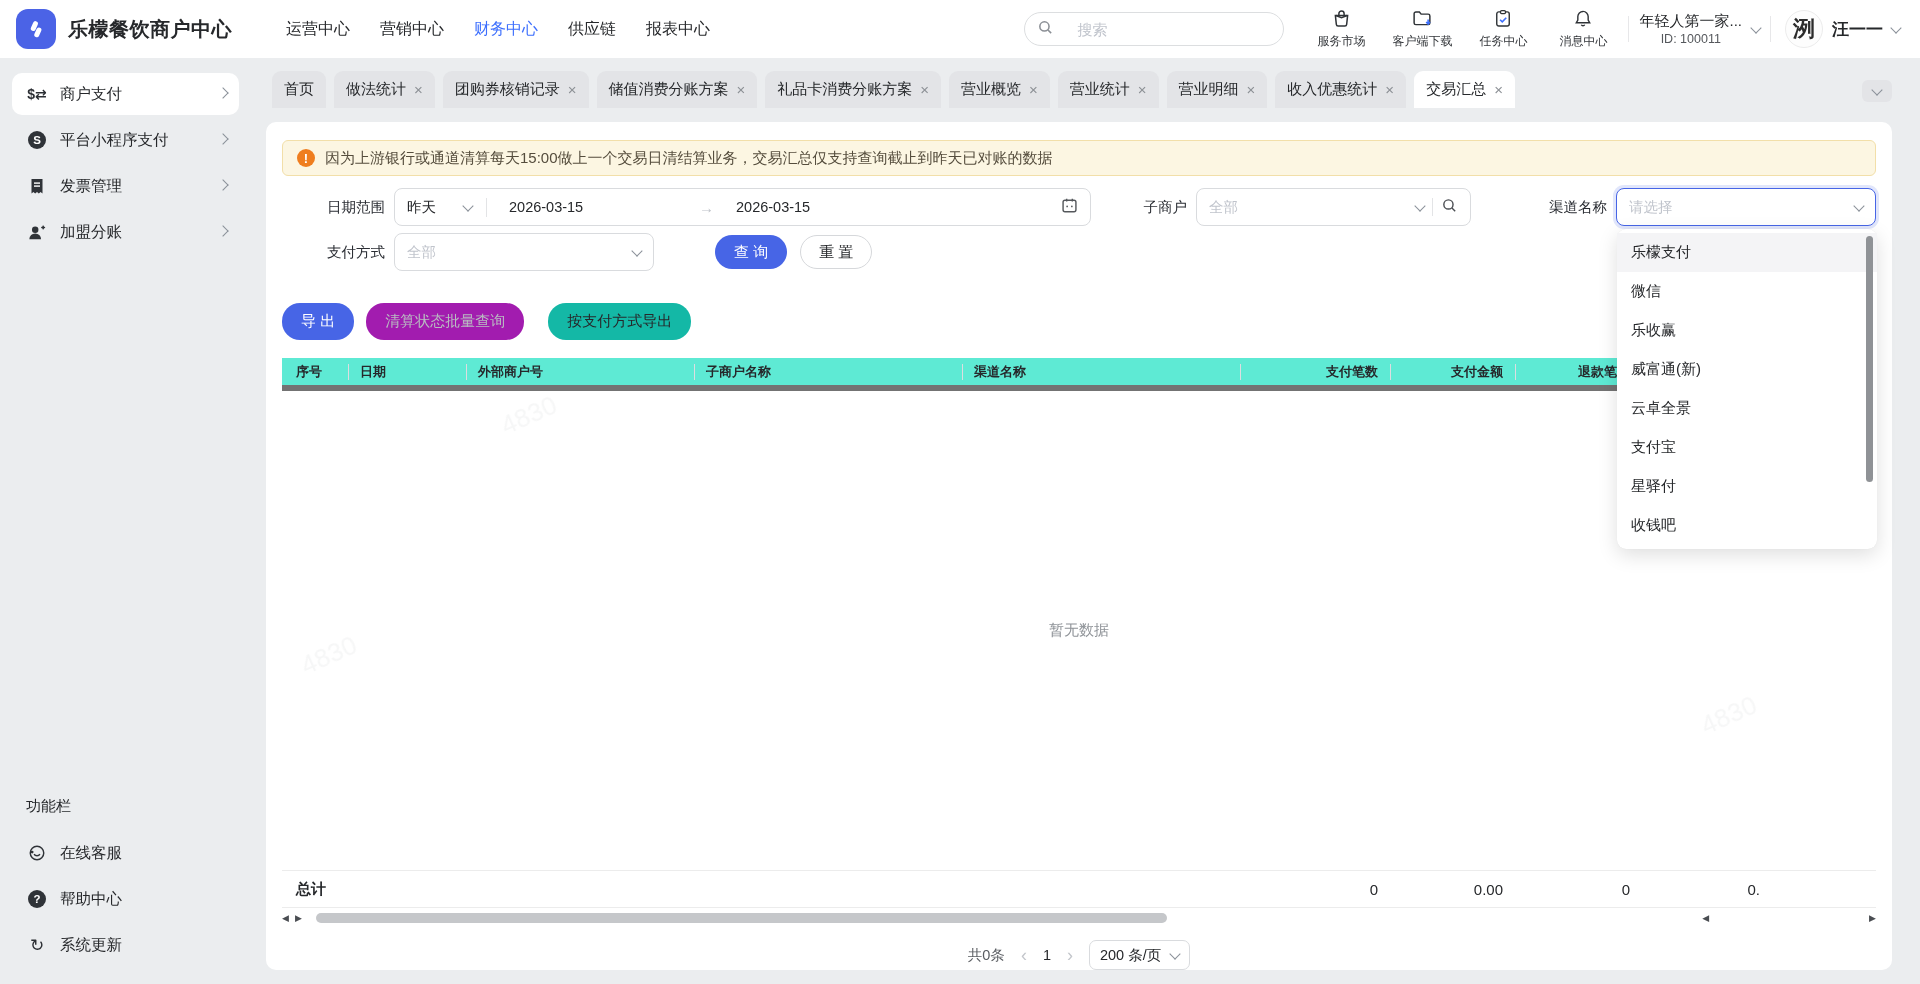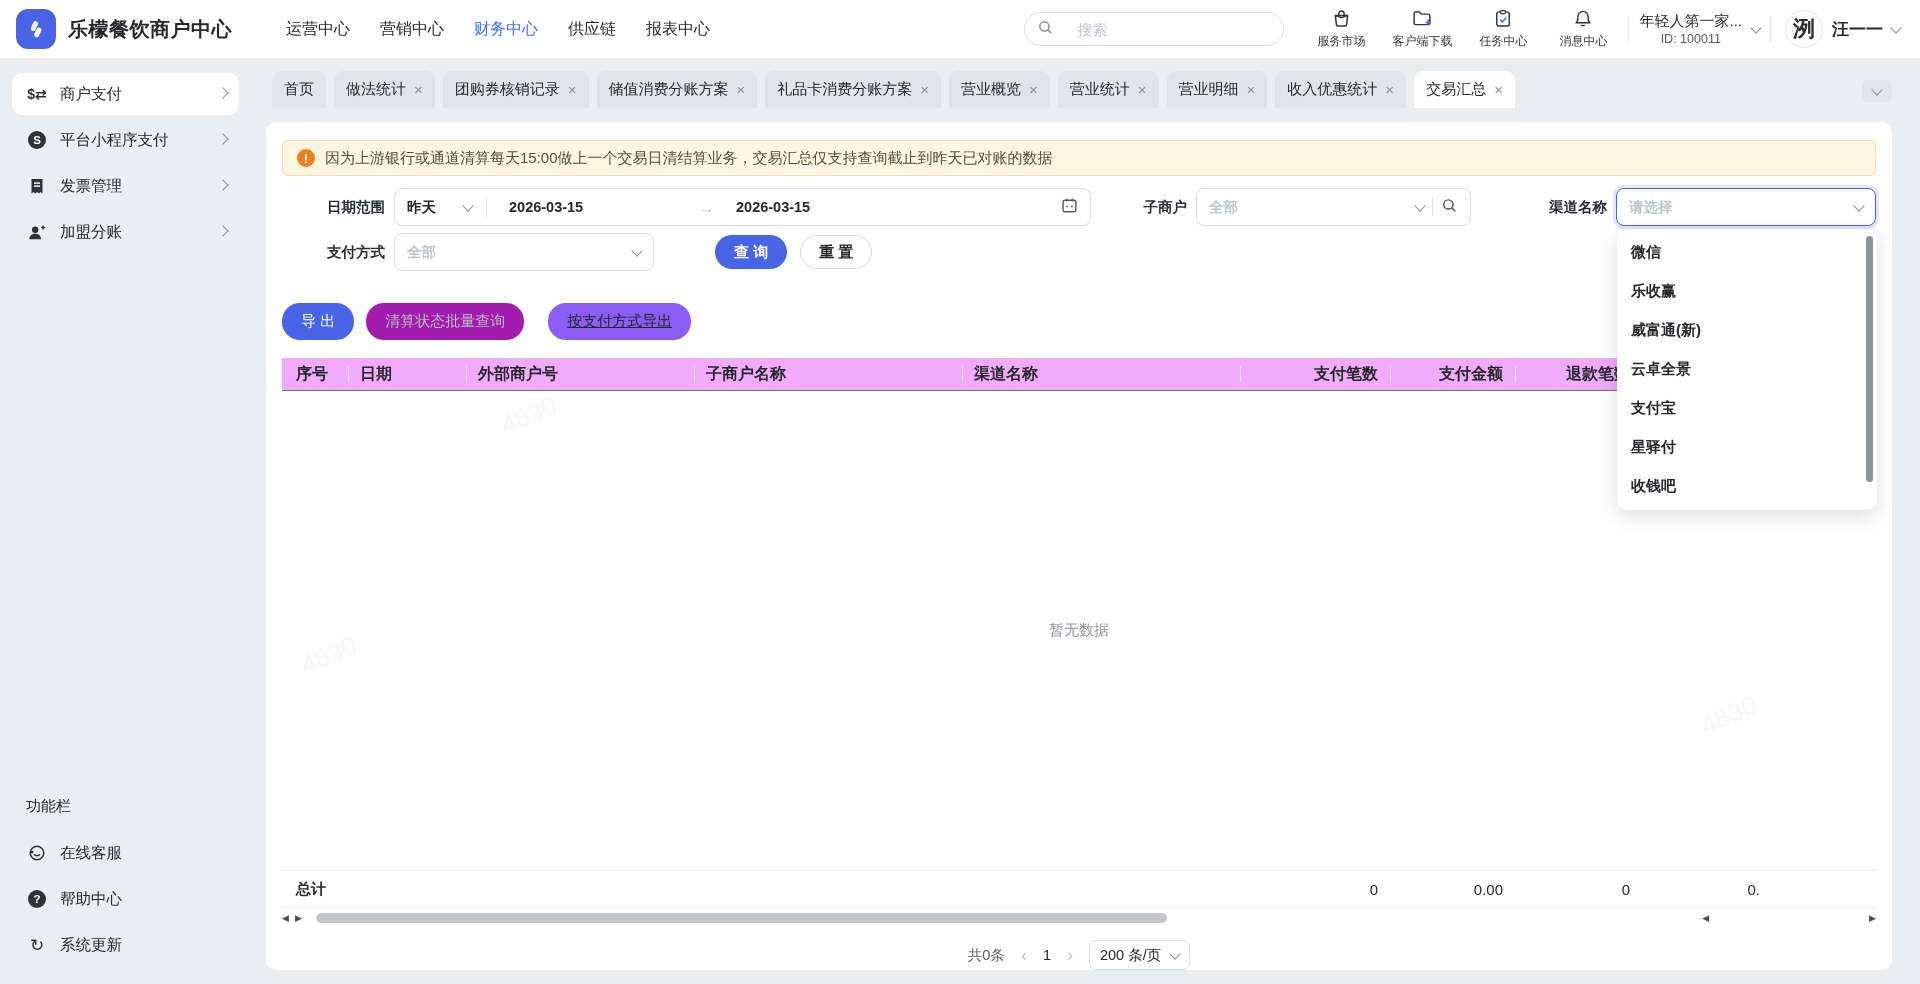--- a/index.html
+++ b/index.html
@@ -52,48 +52,48 @@
   .tab.active { background:#fff; }
   .tab .tab-close { color:#8c9095; font-size:15px; line-height:1; cursor:pointer; }
   .tab-strip-more { margin-left:auto; margin-bottom:6px; width:30px; height:22px; border-radius:6px; display:flex; align-items:center; justify-content:center; cursor:pointer; background:#e3e4e7; }
 
   
   .card { margin-top:14px; background:#fff; border-radius:10px; height:848px; padding:18px 16px 0; display:flex; flex-direction:column; position:relative; }
 
   .alert { height:36px; background:#fcf6e2; border:1px solid #f2dfa9; border-radius:6px; display:flex; align-items:center; gap:10px; padding:0 14px; color:#554d3d; font-size:15px; }
   .alert-icon { width:18px; height:18px; border-radius:50%; background:#ef7e1f; color:#fff; font-size:13px; font-weight:700; display:flex; align-items:center; justify-content:center; flex-shrink:0; }
 
-  .filters { margin:12px 0 0 45px;font-weight:bold; }
+  .filters { margin:12px 0 0 45px; }
   .f-row { display:flex; align-items:center; height:38px; margin-bottom:7px; }
   .f-label { font-size:14.5px; color:#2a2d33; margin-right:9px; white-space:nowrap; }
   .ctrl { height:38px; border:1px solid #d9dbde; border-radius:8px; display:flex; align-items:center; padding:0 12px; gap:8px; background:#fff; font-size:14.5px; cursor:pointer; }
   .ctrl .grow { flex:1; }
   .ctrl.focused { border:1.5px solid #4765e6; box-shadow:0 0 0 3px rgba(71,101,230,.16); }
   .date-ctrl { width:697px; }
   .date-preset { display:flex; align-items:center; gap:28px; padding-right:14px; border-right:1px solid #e3e4e6; }
   .date-val { width:196px; padding-left:14px; }
   .date-arrow { color:#bfc3c9; font-size:15px; }
   .sub-ctrl { width:275px; margin-left:auto; }
   .chan-ctrl { width:260px; position:relative; }
   .pm-ctrl { width:260px; }
   .gap-right { margin-left:78px; }
 
   .btn { height:34px; border-radius:17px; padding:0 18px; display:inline-flex; align-items:center; justify-content:center; font-size:15px; cursor:pointer; border:1px solid transparent; white-space:nowrap; }
   .btn.primary { background:#4765e6; color:#fff; }
   .btn.plain { background:#fff; border-color:#d6d8db; color:#26282b; }
-  .btn.gray { background:#8b5cf6; color:#26282b;text-decoration:underline; }
+  .btn.gray { background:#14b8a6; color:#26282b; }
   .btn.disabled { background:#a21caf; color:#b9bcc1; cursor:not-allowed; }
   .query-group { margin-left:61px; display:flex; gap:13px; }
 
   .toolbar { display:flex; gap:0; margin-top:25px; align-items:center; }
   .toolbar .btn { height:37px; border-radius:18px; }
 
   
   .table-wrap { margin-top:18px; display:flex; flex-direction:column; flex:1; min-height:0; }
-  .t-head { display:flex; height:33px; background:#f0abfc; align-items:center; font-weight:700; font-size:16px; border-bottom:1px solid #737373; }
+  .t-head { display:flex; height:33px; background:#5eead4; align-items:center; font-weight:700; font-size:13px; border-bottom:6px solid #737373; }
   .t-cell { position:relative; padding-right:12px; white-space:nowrap; overflow:hidden; }
   .t-head .t-cell:not(:first-child)::before { content:""; position:absolute; left:0; top:50%; margin-top:-8px; width:1px; height:16px; background:#dcdde0; }
   .c1 { width:66px; padding-left:14px; }
   .c2 { width:118px; padding-left:12px; }
   .c3 { width:228px; padding-left:12px; }
   .c4 { width:268px; padding-left:12px; }
   .c5 { width:278px; padding-left:12px; }
   .c6 { width:150px; text-align:right; }
   .c7 { width:125px; text-align:right; }
   .c8 { width:127px; text-align:right; }
@@ -373,20 +373,21 @@
                 </svg>
             </span>
           </div>
 
           <span class="f-label gap-right">渠道名称</span>
           <div class="ctrl chan-ctrl focused">
             <span class="ph grow">请选择</span>
             <span class="chev"></span>
 
             <div class="dropdown">
+              <div class="dd-item hl">乐檬支付</div>
               <div class="dd-item">微信</div>
               <div class="dd-item">乐收赢</div>
               <div class="dd-item">威富通(新)</div>
               <div class="dd-item">云卓全景</div>
               <div class="dd-item">支付宝</div>
               <div class="dd-item">星驿付</div>
               <div class="dd-item">收钱吧</div>
               <div class="dd-scrollbar"></div>
             </div>
           </div>

